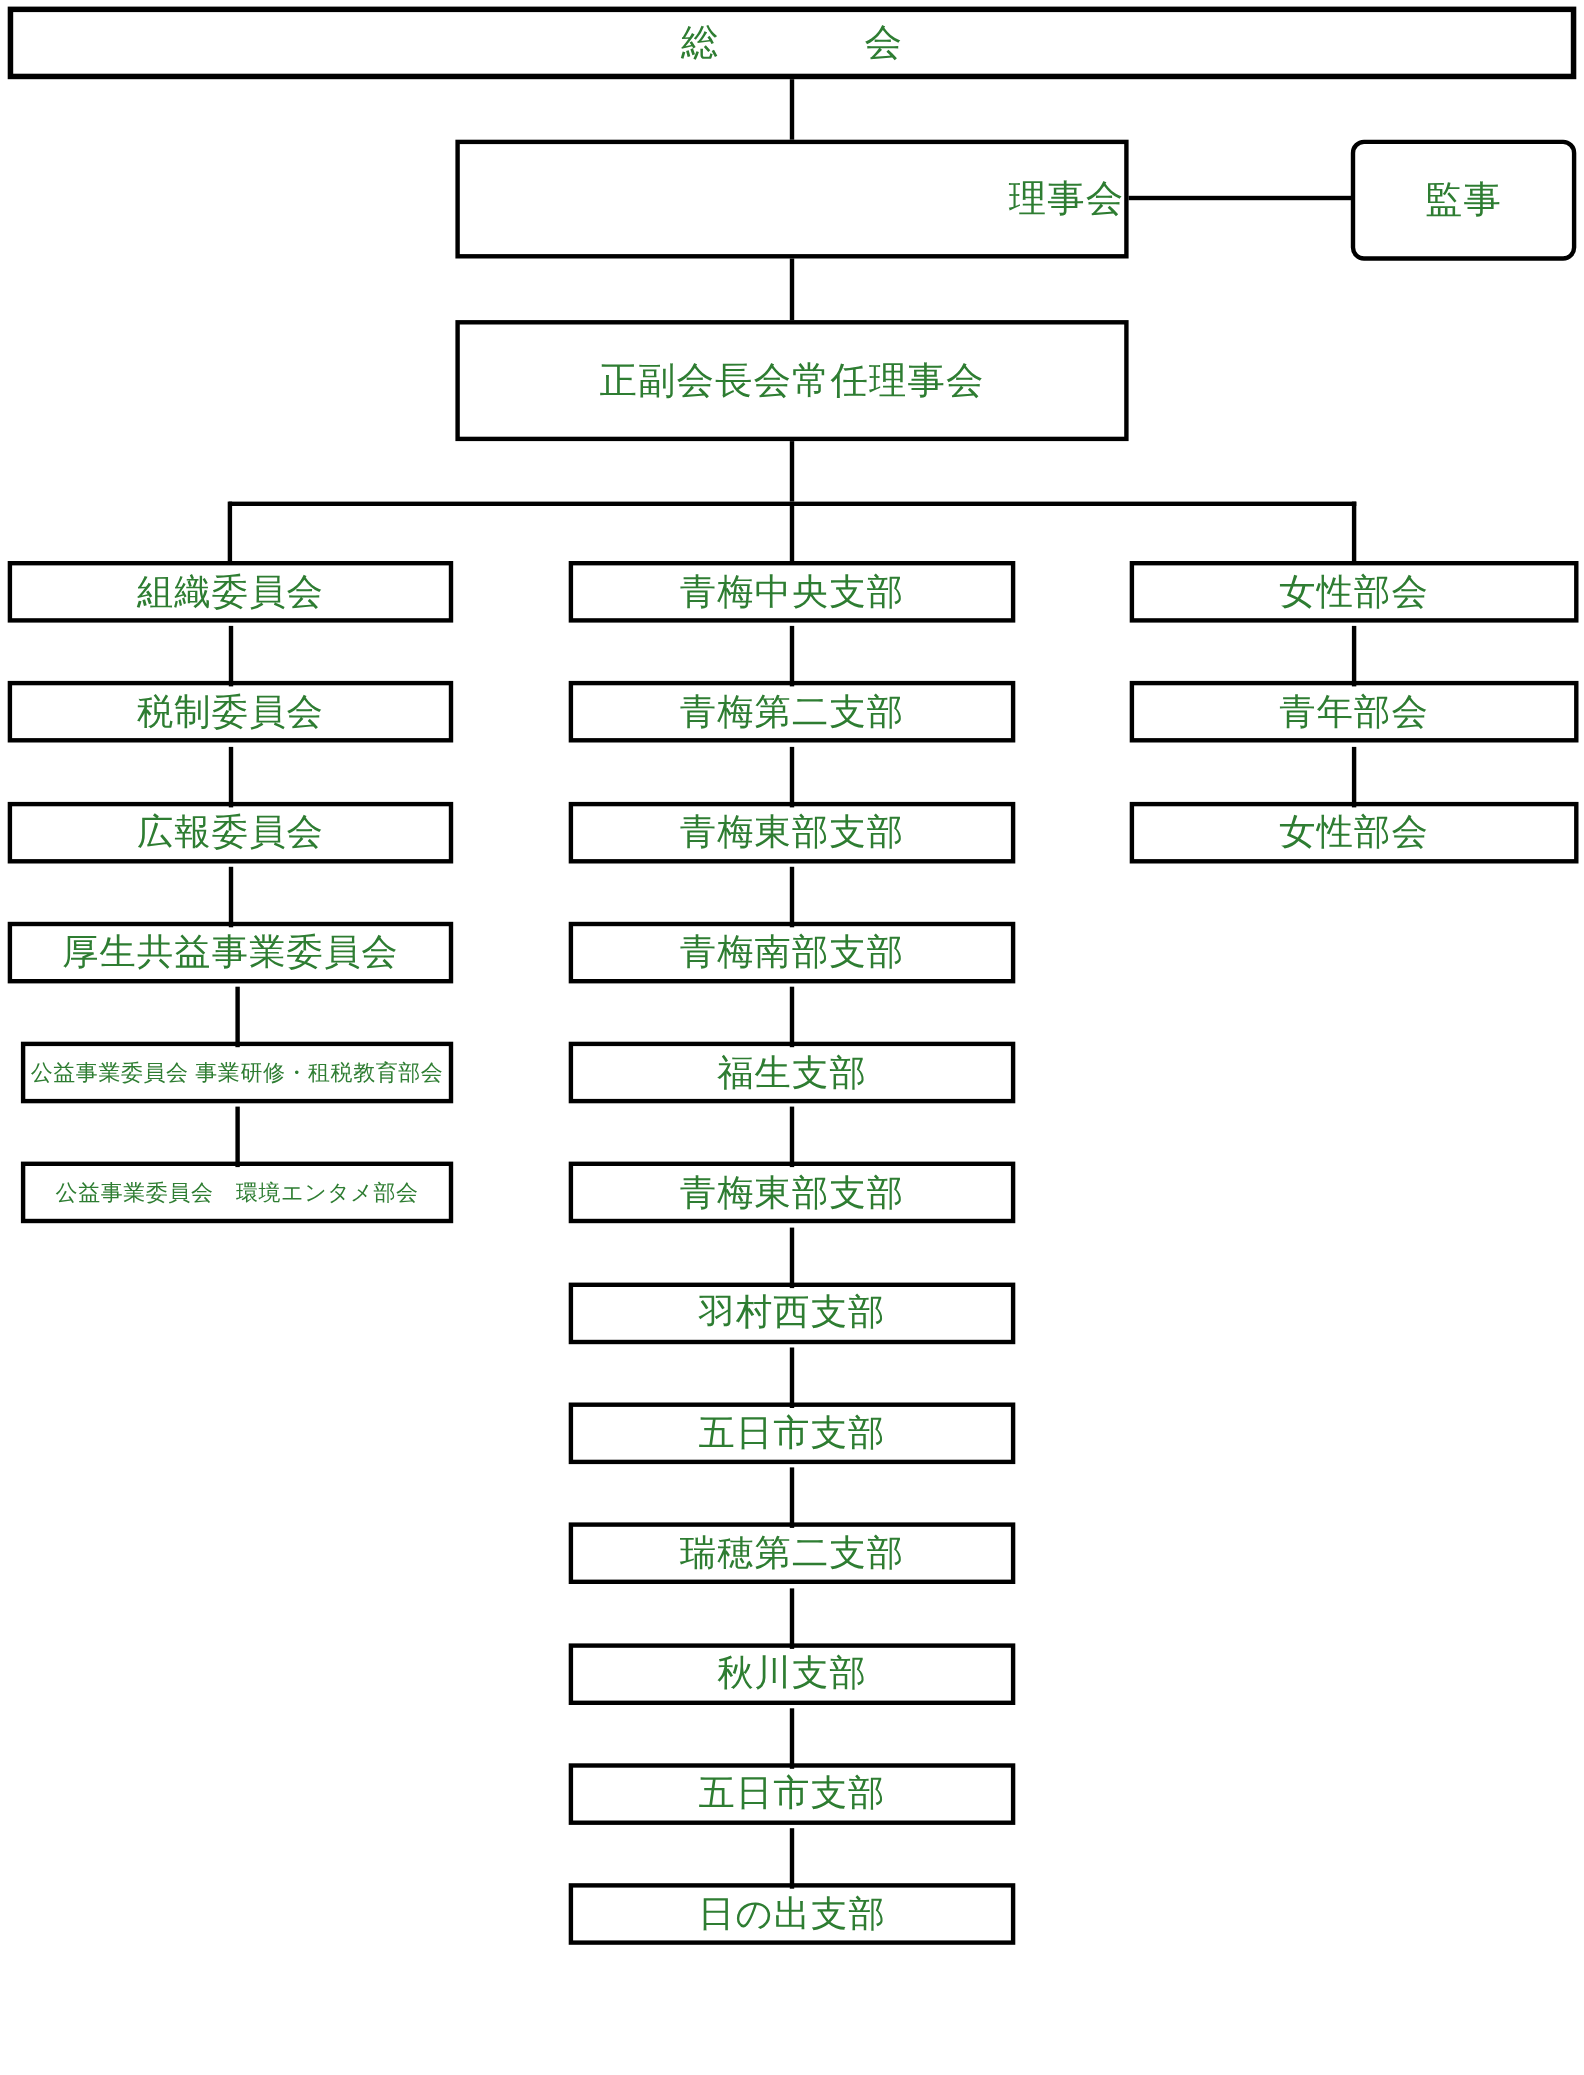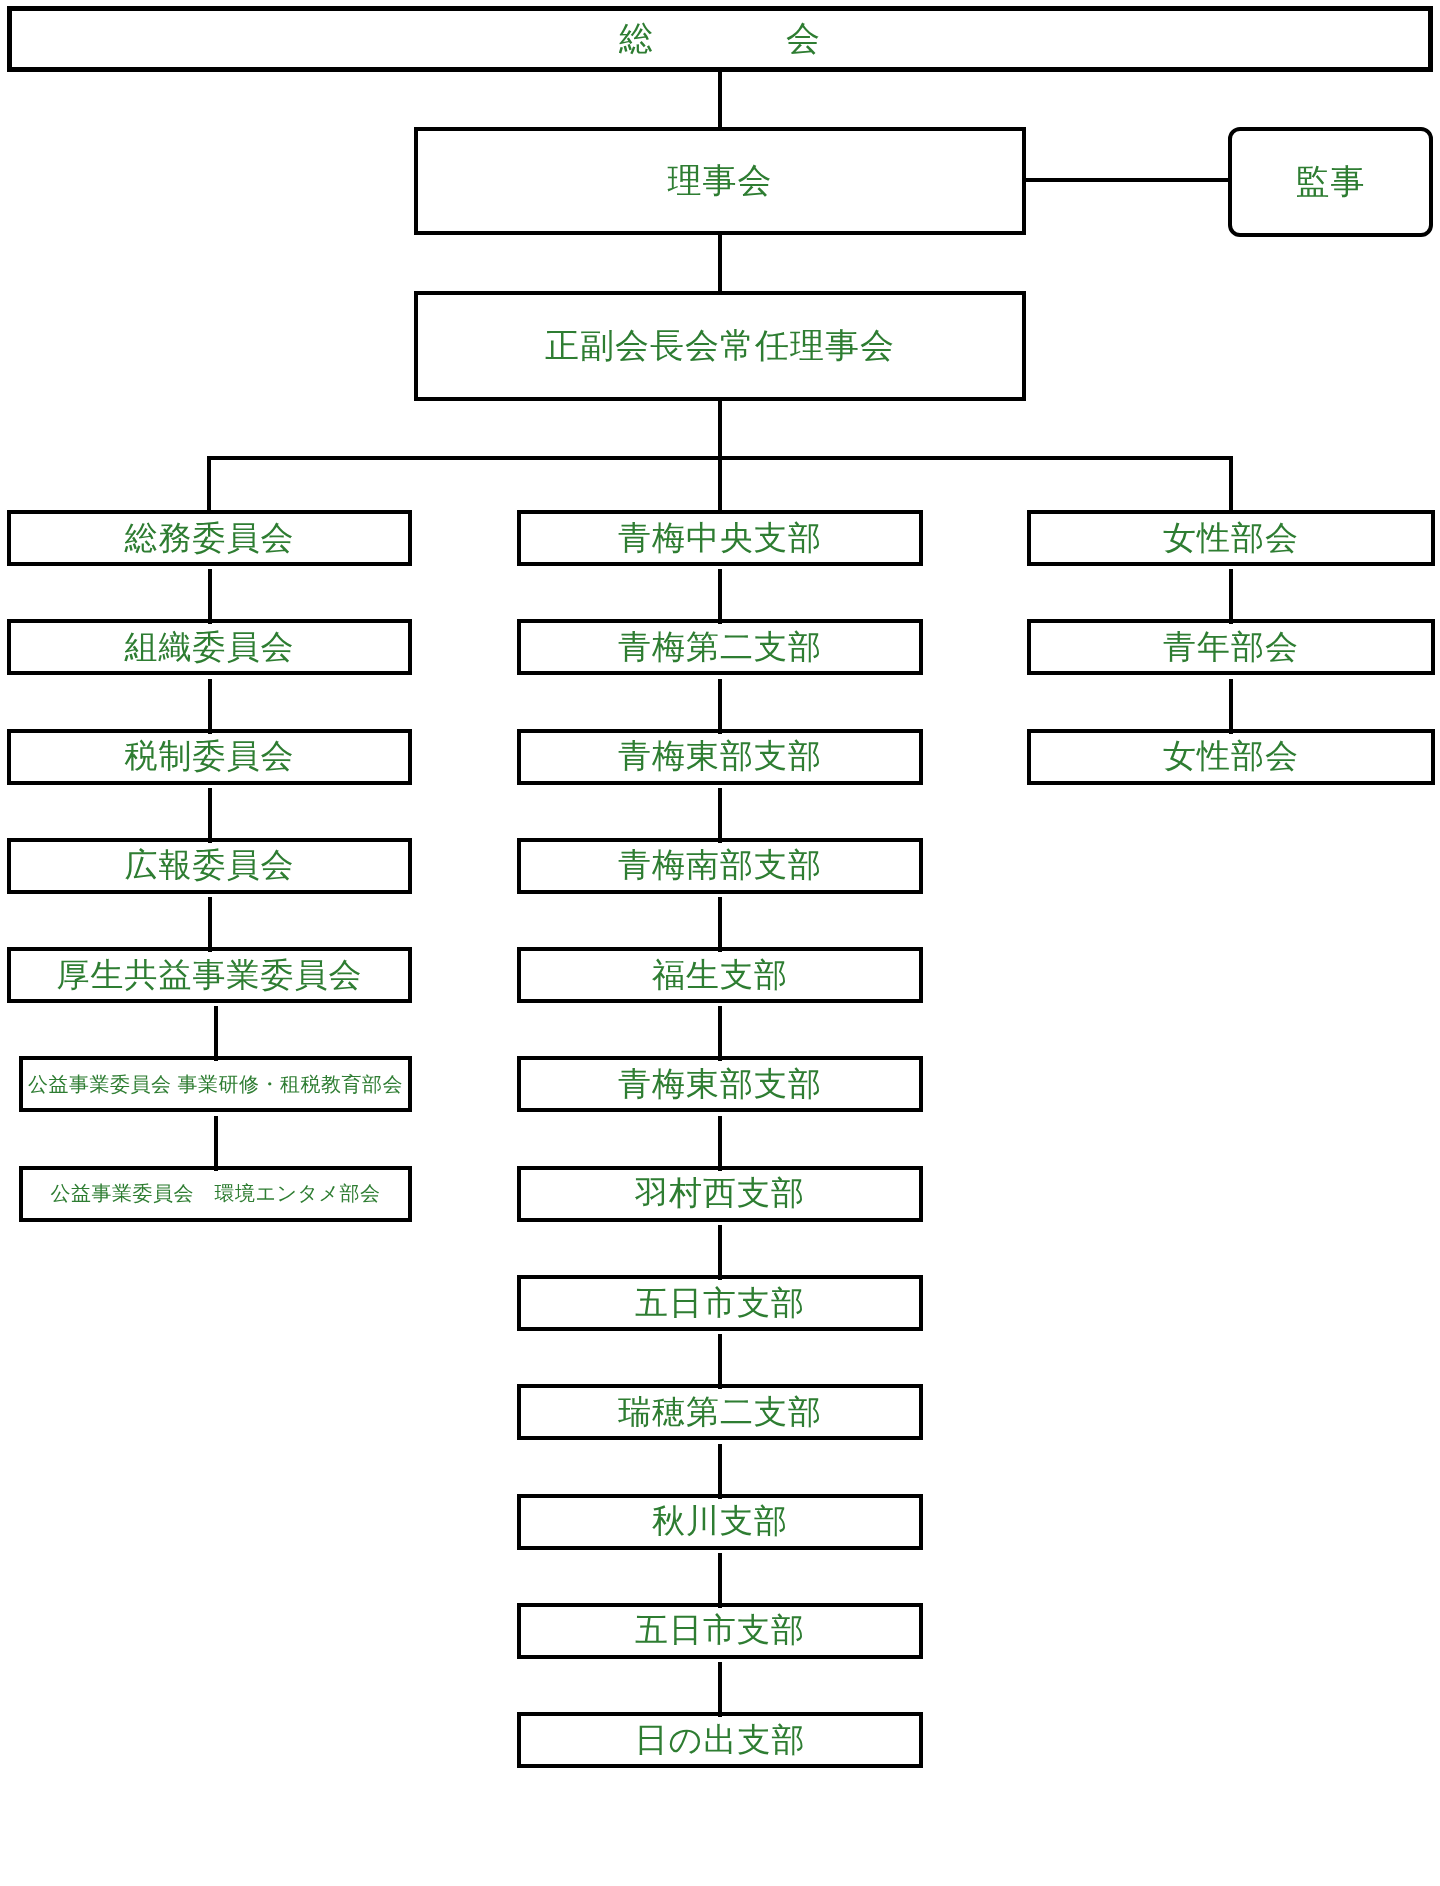--- a/index.html
+++ b/index.html
@@ -27,21 +27,21 @@
     color: #2e7d32;
     font-size: 34px;
     letter-spacing: 1px;
     white-space: nowrap;
   }
   .box-soukai {
     left: 7px; top: 6px; width: 1426px; height: 66px;
     border-width: 5px;
     gap: 132px;            
   }
-  .box-rijikai  { left: 414px;  top: 127px; width: 612px; height: 108px; }
+  .box-rijikai  { left: 414px;  top: 127px; width: 612px; height: 108px; justify-content: flex-end; }
   .box-kanji    { left: 1228px; top: 127px; width: 205px; height: 110px; border-radius: 12px; }
   .box-seifuku  {
     left: 414px; top: 291px; width: 612px; height: 110px;
     row-gap: 22px;
   }
   .line {
     position: absolute;
     background: #000000;
   }
   .ln-soukai-rijikai  { left: 718px;  top: 72px;  width: 4px;    height: 56px; }
@@ -123,23 +123,20 @@
   </div>
 
   <div class="line ln-seifuku-branch"></div>
   <div class="line ln-branch-h"></div>
   <div class="line ln-drop-left"></div>
   <div class="line ln-drop-middle"></div>
   <div class="line ln-drop-right"></div>
 
   <div class="column column-left">
       <div class="org-box">
-        <span>総務委員会</span>
-      </div>
-      <div class="org-box">
         <span>組織委員会</span>
       </div>
       <div class="org-box">
         <span>税制委員会</span>
       </div>
       <div class="org-box">
         <span>広報委員会</span>
       </div>
       <div class="org-box">
         <span>厚生共益事業委員会</span>

